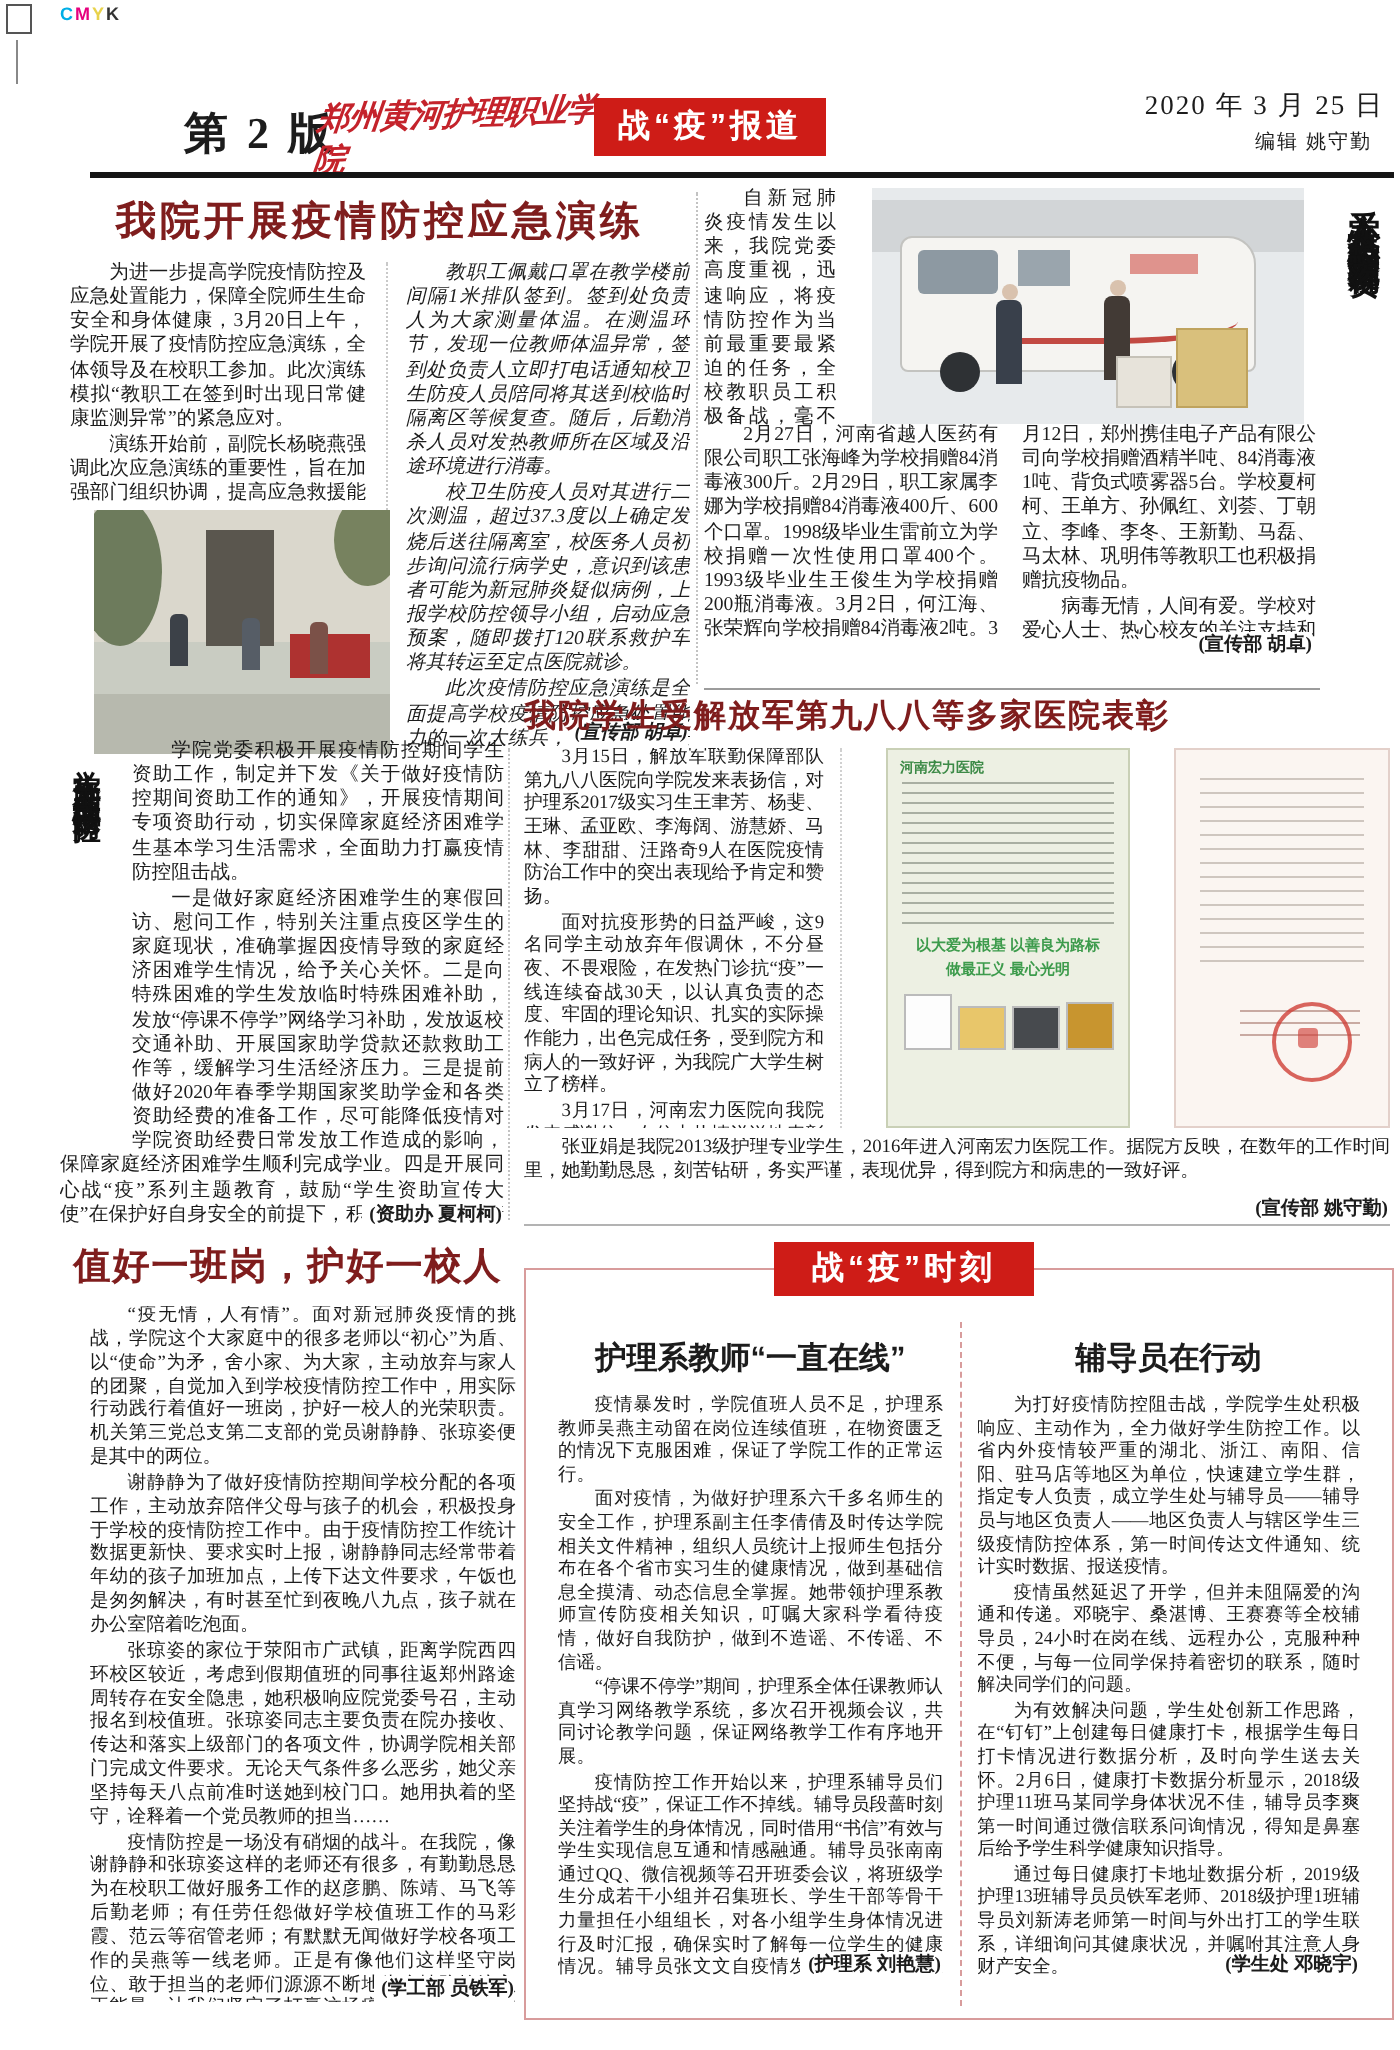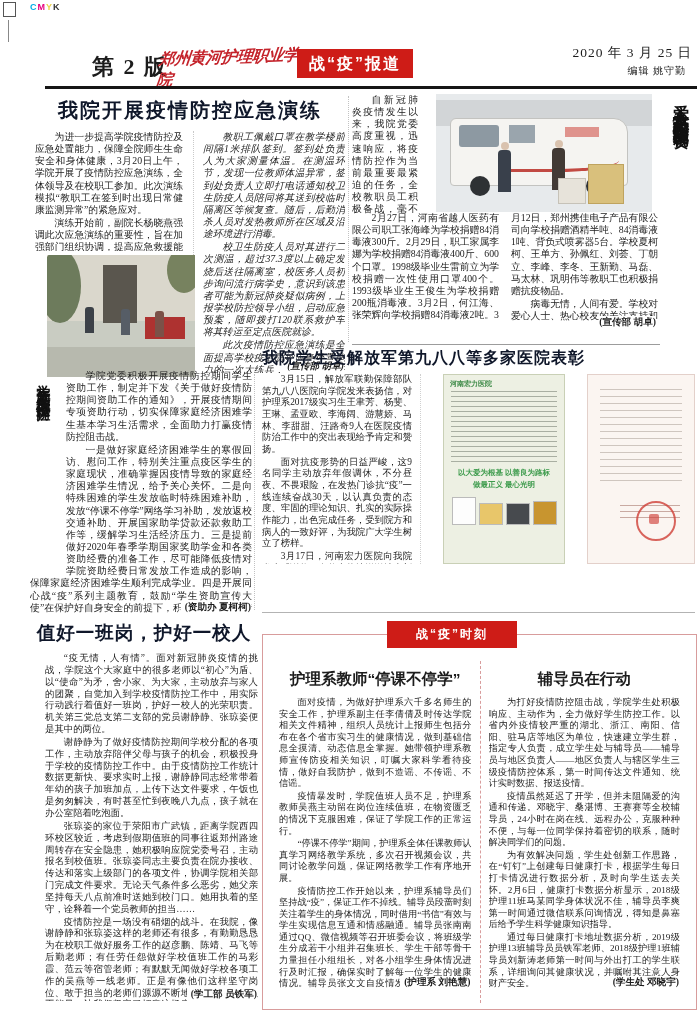--- a/index.html
+++ b/index.html
@@ -20,21 +20,21 @@
   #banner-report{position:absolute;left:297px;top:49px;width:116px;height:29px;
                  line-height:29px;font-size:16px;letter-spacing:2px;}
   .issue-date{position:absolute;right:8px;top:44px;font-size:13.5px;letter-spacing:1px;}
   .editor-credit{position:absolute;right:14px;top:64px;font-size:10px;letter-spacing:1px;}
   .header-rule{position:absolute;left:45px;top:86px;width:652px;height:3px;background:#151515;}
   
   .btxt p{margin:0 0 1px;text-indent:2em;text-align:justify;font-size:9.8px;line-height:1.24;}
   .clip{overflow:hidden;position:relative;}
   .byline-abs{position:absolute;right:1px;bottom:0;background:#fff;font-weight:bold;
               font-size:9.6px;padding-left:4px;}
-  .htitle{font-family:Liberation Mono, monospace;font-weight:900;color:#0f172a;}
+  .htitle{font-family:Liberation Mono, monospace;font-weight:900;color:#7f1d1d;}
   .vtitle{writing-mode:vertical-rl;text-orientation:upright;font-family:"Liberation Sans",sans-serif;
           font-weight:900;color:#111;}
   .dotted-v{position:absolute;border-left:1px dotted #c2c2c2;width:0;}
   
   #art-drill{position:absolute;left:35px;top:97px;width:310px;height:278px;}
   #art-drill .t{font-size:20px;letter-spacing:2px;text-align:center;}
   .a1-cols{margin-top:7px;display:flex;}
   .a1-left{width:148px;}
   .a1-ltext{height:120px;}
   .a1-right{flex:1;margin-left:10px;border-left:1px dotted #c9c9c9;padding-left:9px;}
@@ -109,21 +109,21 @@
   .h-tail{margin-top:5px;height:42px;overflow:hidden;position:relative;}
   .h-tail p{font-size:9.4px;}
   .h-rule{position:absolute;left:0;top:264px;width:433px;height:1px;background:#b3b3b3;}
   
   #art-duty{position:absolute;left:30px;top:620px;width:228px;height:390px;}
   #art-duty .t{font-size:18.5px;letter-spacing:1px;text-align:center;}
   .duty-body{margin-top:8px;height:348px;margin-left:15px;}
   .duty-body p{font-size:9.4px;line-height:1.26;}
   #redbox{position:absolute;left:262px;top:634px;width:433px;height:374px;border:1px solid #d89c9c;}
   #banner-moment{position:absolute;left:124px;top:-14px;width:130px;height:27px;line-height:27px;
-                 font-size:12px;letter-spacing:2px;}
+                 font-size:16px;letter-spacing:2px;}
   .rb-cols{position:absolute;left:8px;right:8px;top:26px;bottom:6px;display:flex;}
   .rb-col{width:50%;padding:0 8px;position:relative;box-sizing:border-box;}
   .rb-col.r{border-left:1px dashed #d89c9c;}
   .rb-title{text-align:center;font-family:"Liberation Sans",sans-serif;font-weight:900;
             font-size:15.5px;margin:8px 0 7px;}
   .rb-body{height:292px;overflow:hidden;position:relative;}
   .rb-body p{font-size:9.2px;line-height:1.26;}
 </style>
 </head>
 <body>
@@ -238,42 +238,46 @@
             <i></i>
             <i></i>
         </div>
       </div>
       <div class="photo letter">
         <div class="lt-lines"></div>
         <div class="lt-sign"></div>
         <div class="lt-seal"></div>
       </div>
     </div>
+    <div class="h-tail btxt clip">
+      <p>张亚娟是我院2013级护理专业学生，2016年进入河南宏力医院工作。据院方反映，在数年的工作时间里，她勤勤恳恳，刻苦钻研，务实严谨，表现优异，得到院方和病患的一致好评。</p>
+      <div class="byline-abs">(宣传部  姚守勤)</div>
+    </div>
     <div class="h-rule"></div>
   </div>
 
   <div id="art-duty">
     <div class="t htitle">值好一班岗，护好一校人</div>
     <div class="duty-body btxt clip">
       <p>“疫无情，人有情”。面对新冠肺炎疫情的挑战，学院这个大家庭中的很多老师以“初心”为盾、以“使命”为矛，舍小家、为大家，主动放弃与家人的团聚，自觉加入到学校疫情防控工作中，用实际行动践行着值好一班岗，护好一校人的光荣职责。机关第三党总支第二支部的党员谢静静、张琼姿便是其中的两位。</p>
       <p>谢静静为了做好疫情防控期间学校分配的各项工作，主动放弃陪伴父母与孩子的机会，积极投身于学校的疫情防控工作中。由于疫情防控工作统计数据更新快、要求实时上报，谢静静同志经常带着年幼的孩子加班加点，上传下达文件要求，午饭也是匆匆解决，有时甚至忙到夜晚八九点，孩子就在办公室陪着吃泡面。</p>
       <p>张琼姿的家位于荥阳市广武镇，距离学院西四环校区较近，考虑到假期值班的同事往返郑州路途周转存在安全隐患，她积极响应院党委号召，主动报名到校值班。张琼姿同志主要负责在院办接收、传达和落实上级部门的各项文件，协调学院相关部门完成文件要求。无论天气条件多么恶劣，她父亲坚持每天八点前准时送她到校门口。她用执着的坚守，诠释着一个党员教师的担当……</p>
       <p>疫情防控是一场没有硝烟的战斗。在我院，像谢静静和张琼姿这样的老师还有很多，有勤勤恳恳为在校职工做好服务工作的赵彦鹏、陈靖、马飞等后勤老师；有任劳任怨做好学校值班工作的马彩霞、范云等宿管老师；有默默无闻做好学校各项工作的吴燕等一线老师。正是有像他们这样坚守岗位、敢于担当的老师们源源不断地为疫情防控注入正能量，让我们坚定了打赢这场疫情防控阻击战的信心。</p>
       <div class="byline-abs">(学工部  员铁军)</div>
     </div>
   </div>
 
   <div id="redbox">
     <div id="banner-moment" class="banner-red">战“疫”时刻</div>
     <div class="rb-cols">
       <div class="rb-col">
-        <div class="rb-title">护理系教师“停课不停学”</div>
+        <div class="rb-title">护理系教师“一直在线”</div>
         <div class="rb-body btxt">
+          <p>疫情暴发时，学院值班人员不足，护理系教师吴燕主动留在岗位连续值班，在物资匮乏的情况下克服困难，保证了学院工作的正常运行。</p>
           <p>面对疫情，为做好护理系六千多名师生的安全工作，护理系副主任李倩倩及时传达学院相关文件精神，组织人员统计上报师生包括分布在各个省市实习生的健康情况，做到基础信息全摸清、动态信息全掌握。她带领护理系教师宣传防疫相关知识，叮嘱大家科学看待疫情，做好自我防护，做到不造谣、不传谣、不信谣。</p>
-          <p>疫情暴发时，学院值班人员不足，护理系教师吴燕主动留在岗位连续值班，在物资匮乏的情况下克服困难，保证了学院工作的正常运行。</p>
           <p>“停课不停学”期间，护理系全体任课教师认真学习网络教学系统，多次召开视频会议，共同讨论教学问题，保证网络教学工作有序地开展。</p>
           <p>疫情防控工作开始以来，护理系辅导员们坚持战“疫”，保证工作不掉线。辅导员段蔷时刻关注着学生的身体情况，同时借用“书信”有效与学生实现信息互通和情感融通。辅导员张南南通过QQ、微信视频等召开班委会议，将班级学生分成若干小组并召集班长、学生干部等骨干力量担任小组组长，对各小组学生身体情况进行及时汇报，确保实时了解每一位学生的健康情况。辅导员张文文自疫情发生以来，随时关注学生的思想动态，做好心理疏导工作。辅导员张鹤天实时掌握学生动态，在做好学生健康摸查工作的同时，引导学生科学战“疫”，合理安排学习时间，保质保量完成网络学习课程。辅导员项喜军作为学生健康成长的知心朋友，密切关注学生身体情况，鼓励学生以积极向上的心态应对疫情，切实做到防疫与育人结合。</p>
           <div class="byline-abs">(护理系  刘艳慧)</div>
         </div>
       </div>
       <div class="rb-col r">
         <div class="rb-title">辅导员在行动</div>
         <div class="rb-body btxt">
           <p>为打好疫情防控阻击战，学院学生处积极响应、主动作为，全力做好学生防控工作。以省内外疫情较严重的湖北、浙江、南阳、信阳、驻马店等地区为单位，快速建立学生群，指定专人负责，成立学生处与辅导员——辅导员与地区负责人——地区负责人与辖区学生三级疫情防控体系，第一时间传达文件通知、统计实时数据、报送疫情。</p>
           <p>疫情虽然延迟了开学，但并未阻隔爱的沟通和传递。邓晓宇、桑湛博、王赛赛等全校辅导员，24小时在岗在线、远程办公，克服种种不便，与每一位同学保持着密切的联系，随时解决同学们的问题。</p>

